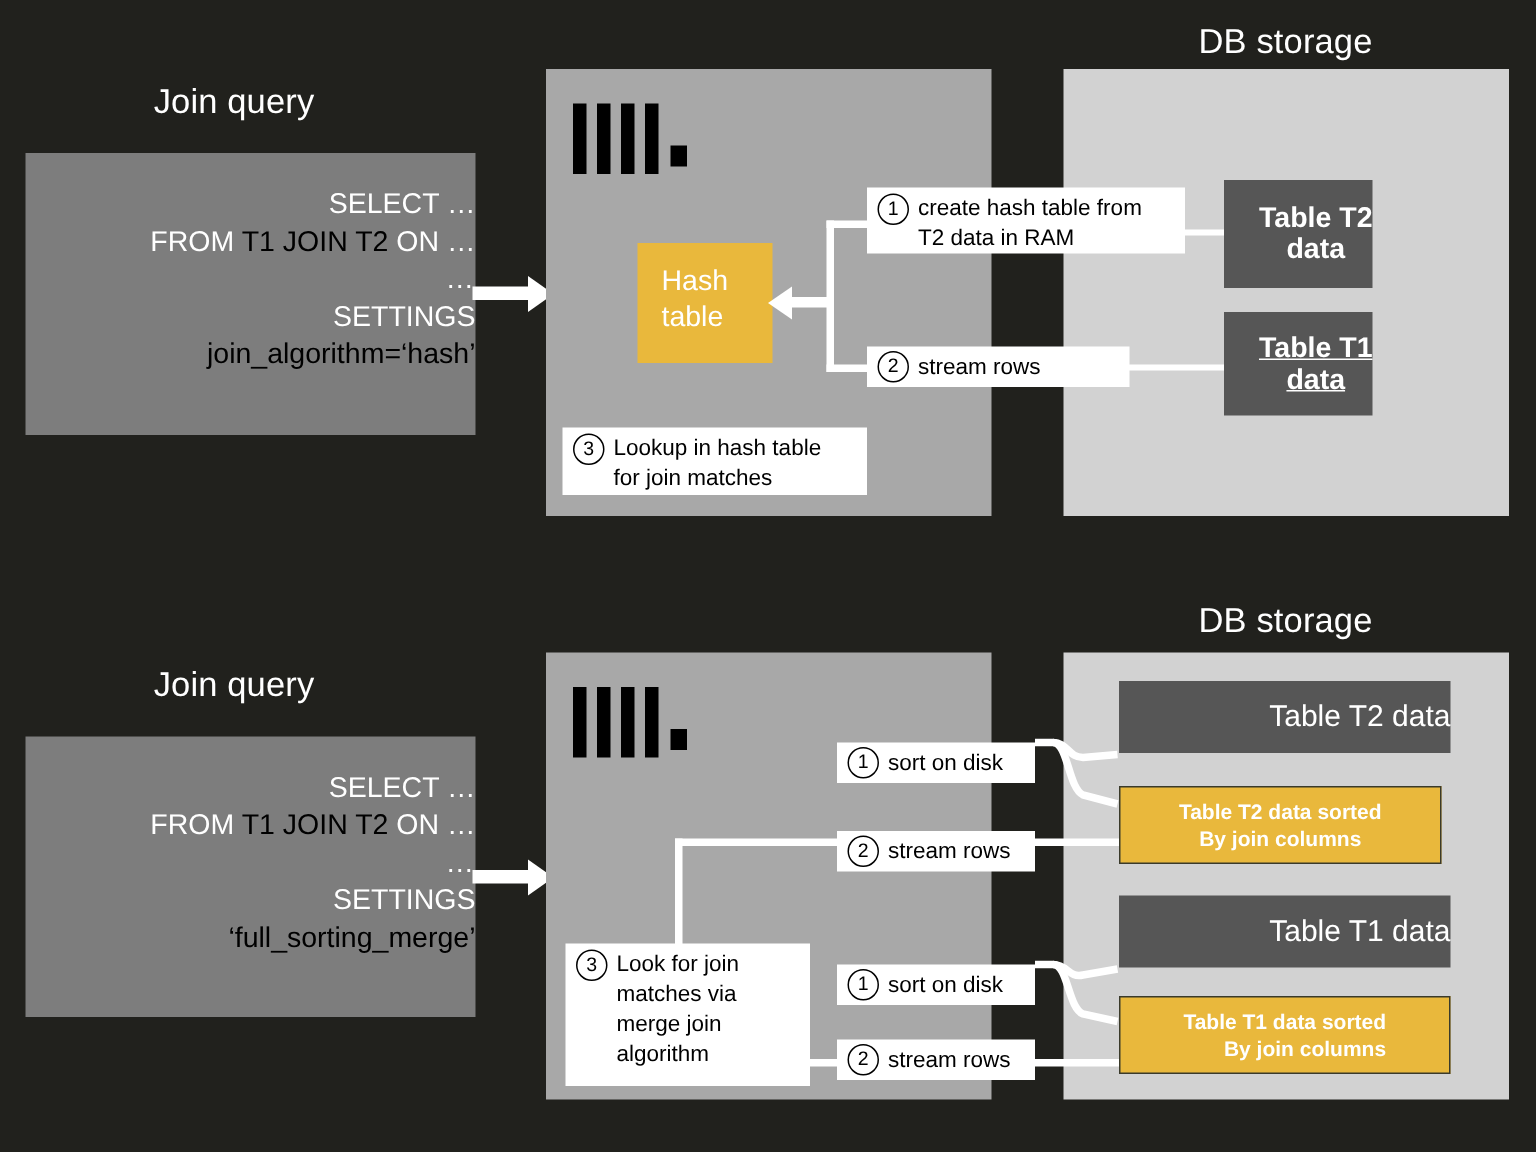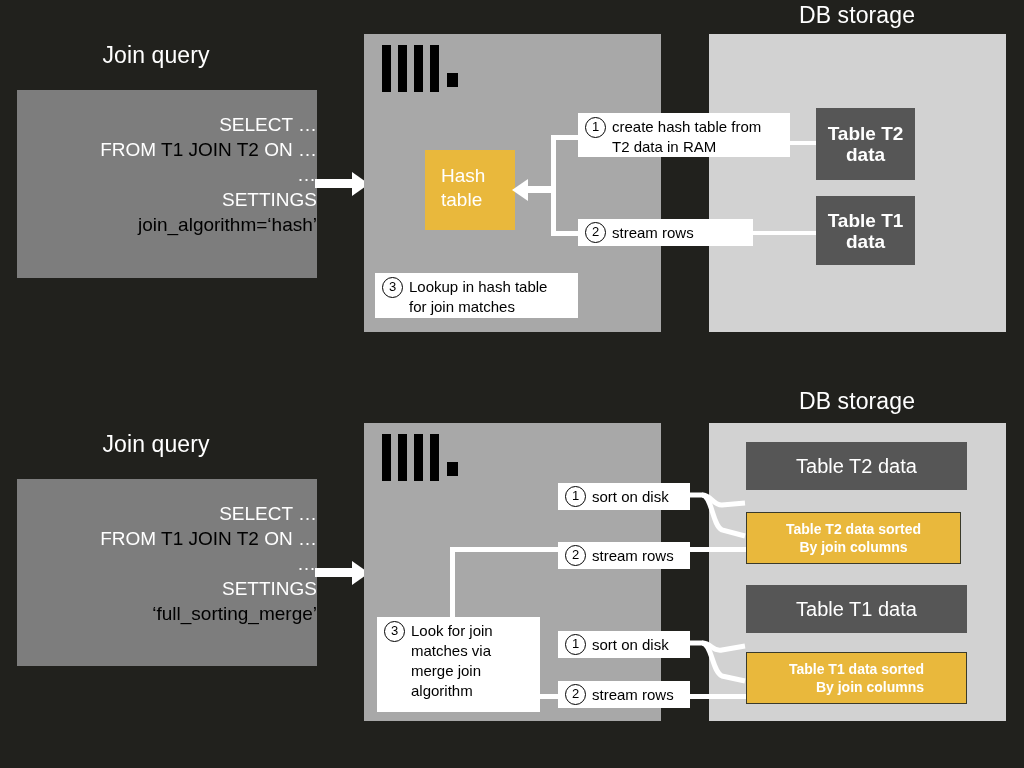--- a/index.html
+++ b/index.html
@@ -8,21 +8,21 @@
     background: #000;
   }
   #root {
     position: relative;
     width: 1024px;
     height: 768px;
     background: #21211d;
     font-family: "Liberation Sans", sans-serif;
     overflow: hidden;
   }
-  .abs { position: absolute; }
+  .abs { position: absolute; margin-top: 12px; }
 
   
   .section-title {
     color: #ffffff;
     font-size: 23px;
     font-weight: 400;
     text-align: center;
     white-space: nowrap;
     letter-spacing: 0.1px;
   }
@@ -76,21 +76,21 @@
     padding: 14px 16px 0 16px;
   }
 
   
   .table-chip {
     background: #565656;
     color: #ffffff;
     font-weight: bold;
     display: flex;
     align-items: center;
-    justify-content: center;
+    justify-content: flex-end;
     text-align: center;
     box-sizing: border-box;
     line-height: 21px;
   }
   .table-chip.plain {
     font-weight: normal;
   }
   .table-chip-sorted {
     background: #e9b83c;
     border: 1.5px solid #3a3a2a;
@@ -198,21 +198,21 @@
   <div class="abs callout" style="left:375px; top:273px; width:203px; height:45px;">
     <span class="step-num">3</span>
     <span class="callout-text">Lookup in hash table
 for join matches</span>
   </div>
 
   <div class="abs table-chip" style="left:816px; top:108px; width:99px; height:72px; font-size:19px;">
     <span class="callout-text">Table T2
 data</span>
   </div>
-  <div class="abs table-chip" style="left:816px; top:196px; width:99px; height:69px; font-size:19px;">
+  <div class="abs table-chip" style="left:816px; top:196px; width:99px; height:69px; font-size:19px;text-decoration:underline;">
     <span class="callout-text">Table T1
 data</span>
   </div>
 
   <div class="abs section-title" style="left:46px; top:431px; width:220px;">Join query</div>
   <div class="abs section-title" style="left:707px; top:388px; width:300px;">DB storage</div>
 
   <div class="abs query-box" style="left:17px; top:479px; width:300px; height:187px;">
     <div class="q-line">SELECT …</div>
     <div class="q-line"><span>FROM </span><span class="kw-amber">T1 JOIN T2</span><span> ON …</span></div>

